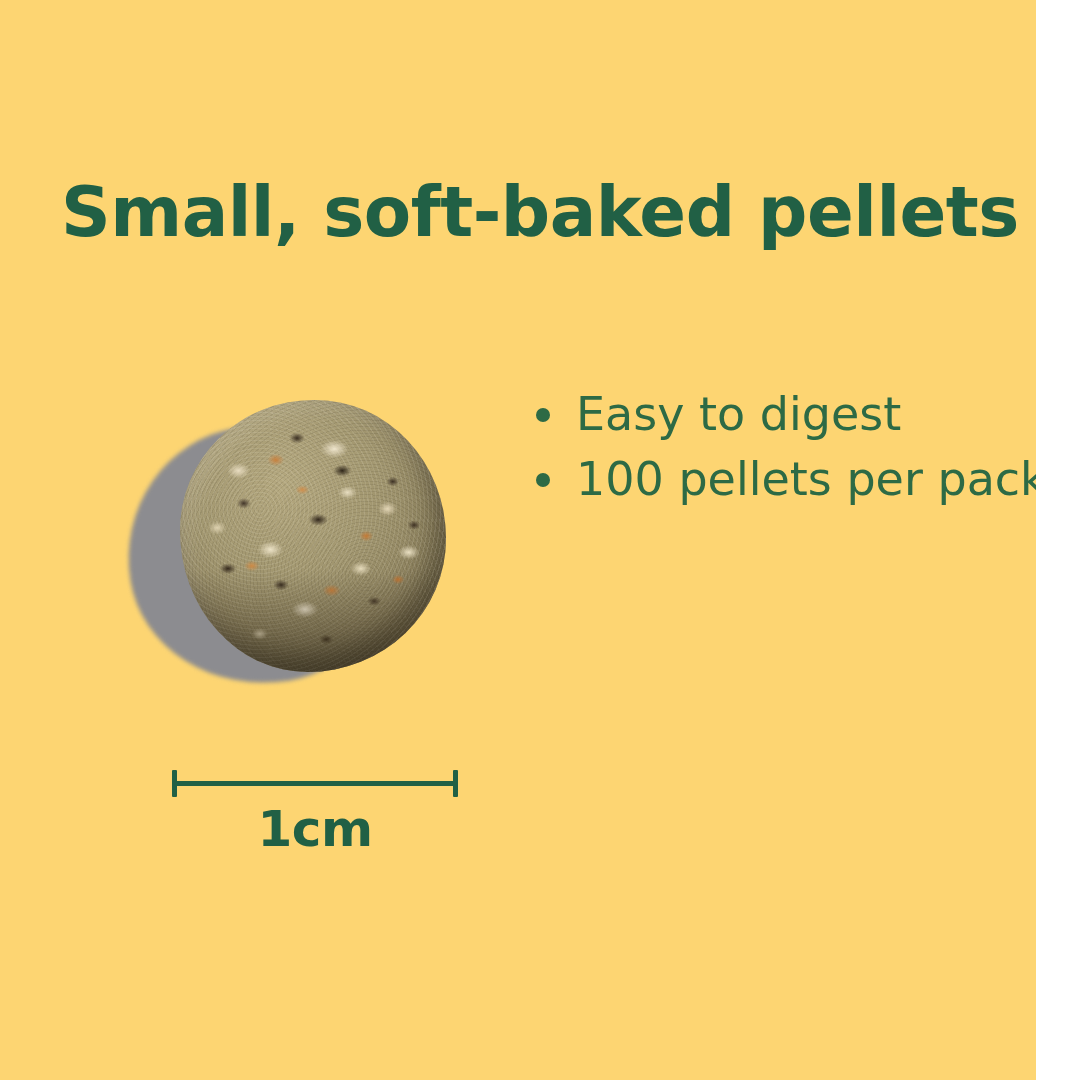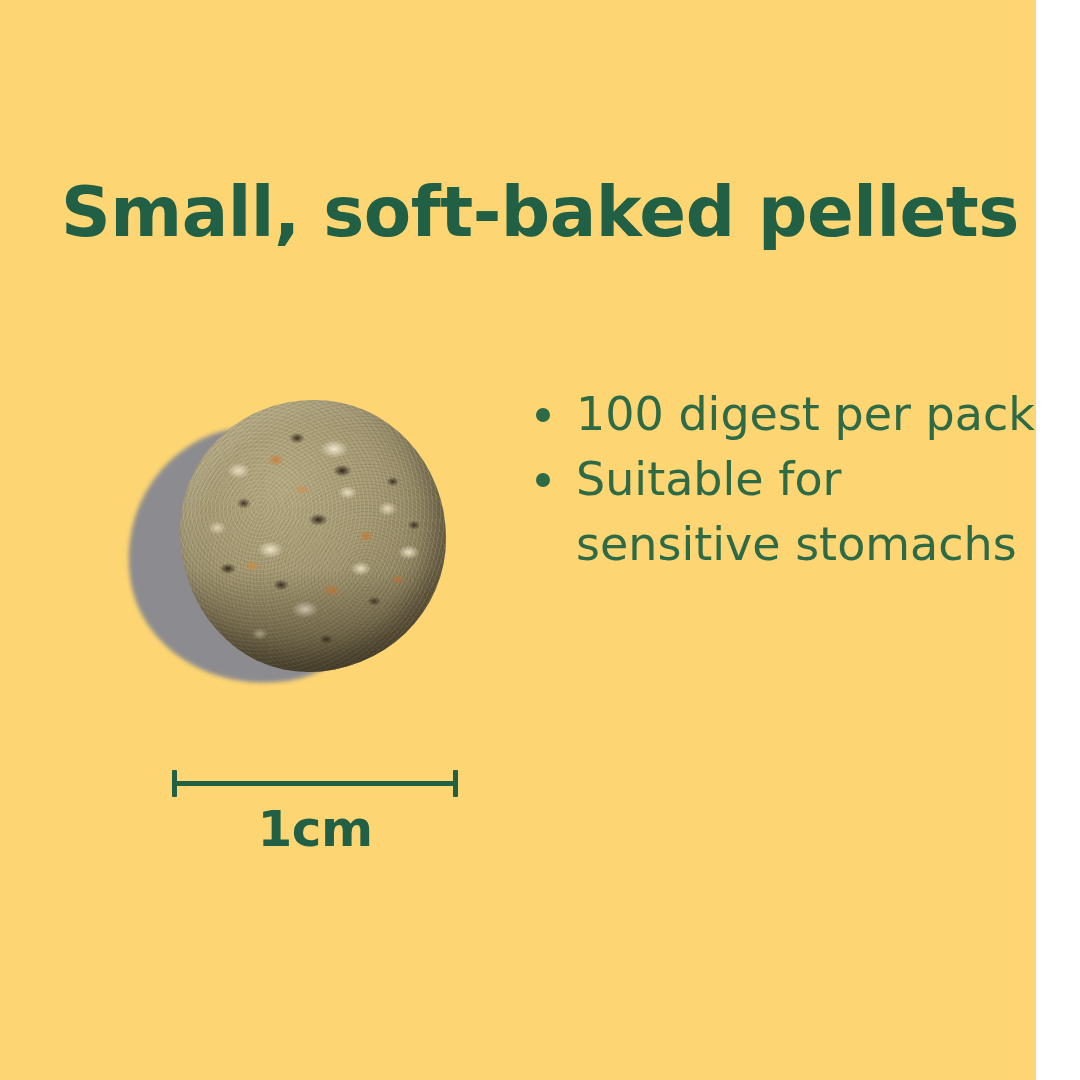--- a/index.html
+++ b/index.html
@@ -220,20 +220,20 @@
 
   <div id="scale">
     <div id="scale-line"></div>
     <div class="scale-cap" id="scale-cap-left"></div>
     <div class="scale-cap" id="scale-cap-right"></div>
   </div>
   <div id="scale-label">1cm</div>
 
   <ul id="features">
     <li>
-      <span>100 digest per pack</span>
+      <span>Easy to digest</span>
     </li>
     <li>
-      <span>Suitable for sensitive stomachs</span>
+      <span>100 pellets per pack</span>
     </li>
   </ul>
 
 </div>
 
 </body></html>

